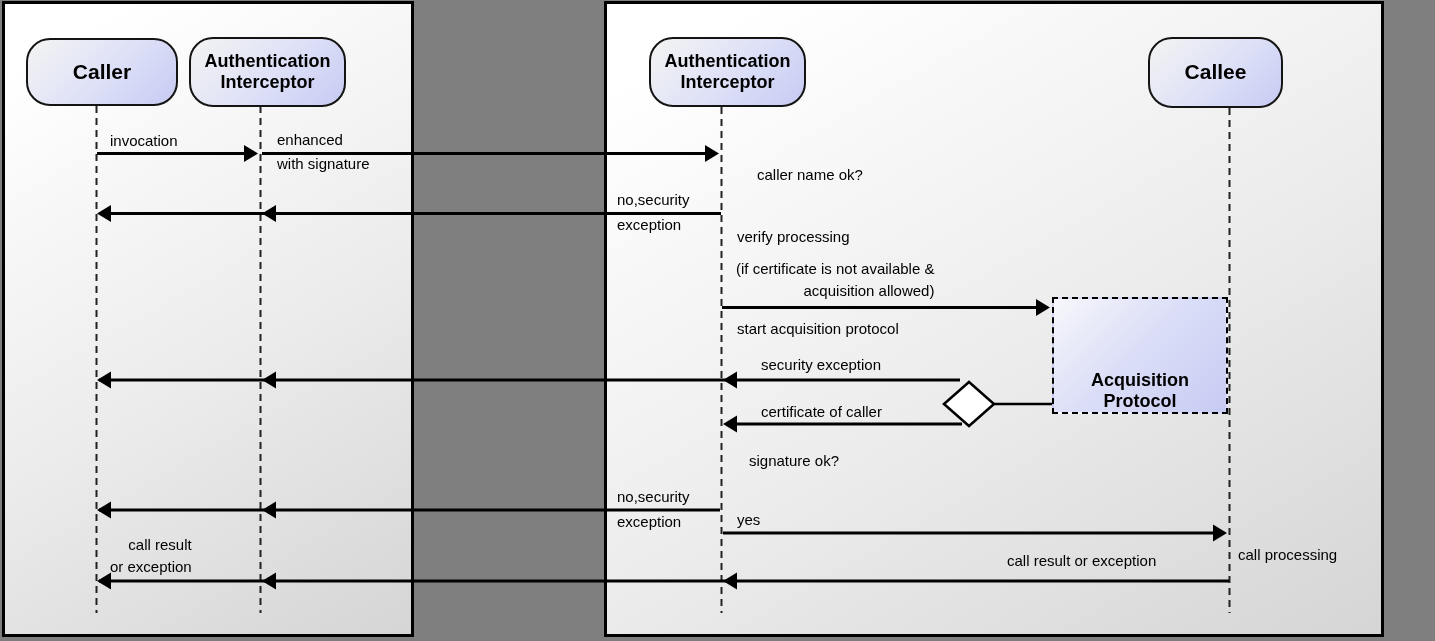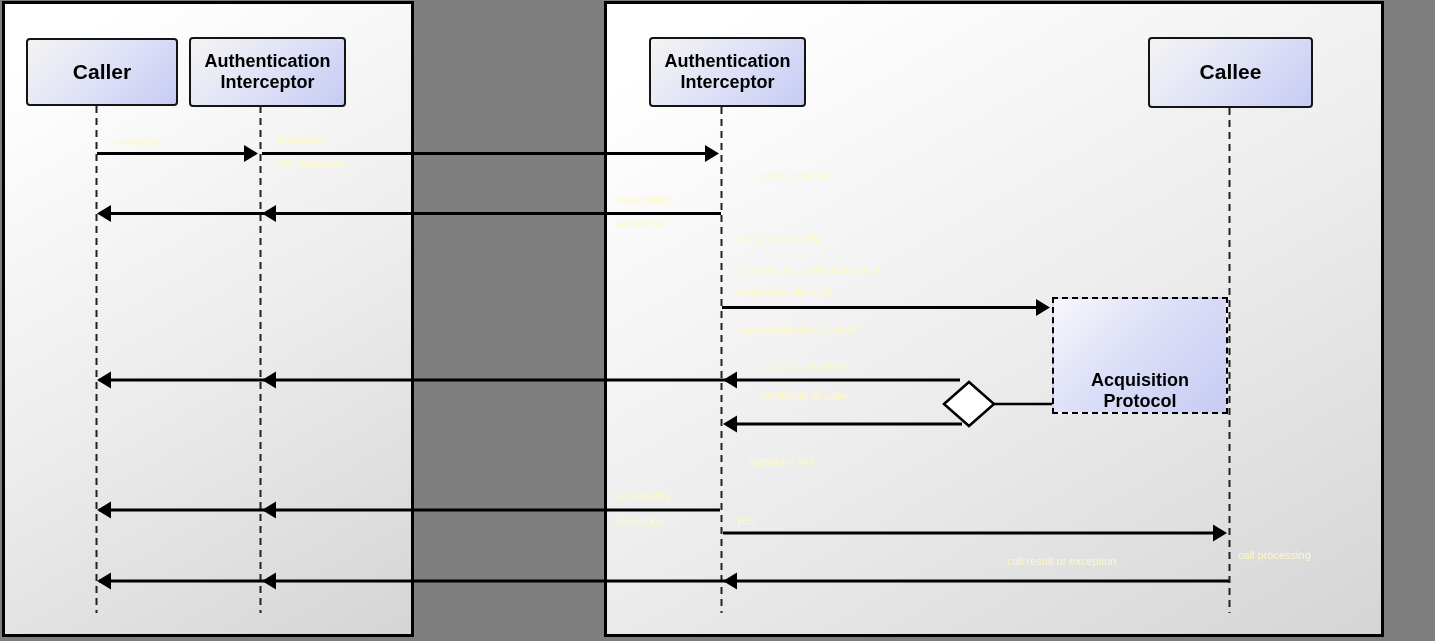--- a/index.html
+++ b/index.html
@@ -12,42 +12,42 @@
   .panel{
     position:absolute;box-sizing:border-box;
     border:3px solid #000;
     background:linear-gradient(150deg,#ffffff 8%,#ececec 55%,#d5d5d5 100%);
   }
   #panel-left{left:2px;top:1px;width:412px;height:636px;}
   #panel-right{left:604px;top:1px;width:780px;height:636px;}
   #seq-svg{position:absolute;left:0;top:0;width:1435px;height:641px;pointer-events:none;}
   .actor{
     position:absolute;box-sizing:border-box;
-    border:2px solid #141414;border-radius:4px;
+    border:2px solid #141414;border-radius:24px;
     background:linear-gradient(135deg,#f4f4f2 0%,#dfe2f7 50%,#c7cbf3 100%);
     display:flex;align-items:center;justify-content:center;
     font-weight:bold;text-align:center;line-height:1.18;
     white-space:pre-line;font-size:18px;
   }
   .actor.big{font-size:21px;}
   #box-caller{left:26px;top:38px;width:152px;height:68px;}
   #box-int-left{left:189px;top:37px;width:157px;height:70px;}
   #box-int-right{left:649px;top:37px;width:157px;height:70px;}
-  #box-callee{left:1148px;top:37px;width:165px;height:71px;}
+  #box-callee{left:1148px;top:37px;width:135px;height:71px;}
   #box-acq{
     left:1052px;top:297px;width:176px;height:117px;
     border-radius:0;border:2px dashed #000;
     background:linear-gradient(135deg,#f7f7fb 0%,#dcdff7 45%,#c7cbf3 100%);
     align-items:flex-end;
   }
   .lbl{
-    position:absolute;font-size:11px;line-height:24px;
-    white-space:pre-line;color:#fef9c3;
+    position:absolute;font-size:15px;line-height:24px;
+    white-space:pre-line;color:#000000;
   }
-  .lbl.lh22{line-height:22px;}
+  .lbl.lh22{line-height:22px;text-align:right;}
   .lbl.lh25{line-height:25px;}
 </style>
 </head>
 <body>
 
 <div id="screen">
 
   <div id="panel-left" class="panel"></div>
   <div id="panel-right" class="panel"></div>
 
@@ -122,21 +122,23 @@
   <div class="lbl" style="left:277px;top:128px;">enhanced
 with signature</div>
   <div class="lbl" style="left:737px;top:163px;margin-left:20px;">caller name ok?</div>
   <div class="lbl lh25" style="left:617px;top:187px;">no,security
 exception</div>
   <div class="lbl" style="left:737px;top:225px;">verify processing</div>
   <div class="lbl lh22" style="left:736px;top:258px;">(if certificate is not available &amp;
 acquisition allowed)</div>
   <div class="lbl" style="left:737px;top:317px;">start acquisition protocol</div>
   <div class="lbl" style="left:761px;top:353px;">security exception</div>
-  <div class="lbl" style="left:761px;top:384px;">certificate of caller</div>
+  <div class="lbl" style="left:761px;top:400px;">certificate of caller</div>
   <div class="lbl" style="left:737px;top:449px;margin-left:12px;">signature ok?</div>
   <div class="lbl lh25" style="left:617px;top:484px;">no,security
 exception</div>
   <div class="lbl" style="left:737px;top:508px;">yes</div>
   <div class="lbl" style="left:1238px;top:543px;">call processing</div>
   <div class="lbl" style="left:1007px;top:549px;">call result or exception</div>
+  <div class="lbl lh22" style="left:110px;top:534px;">call result
+or exception</div>
 
 </div>
 
 </body></html>

